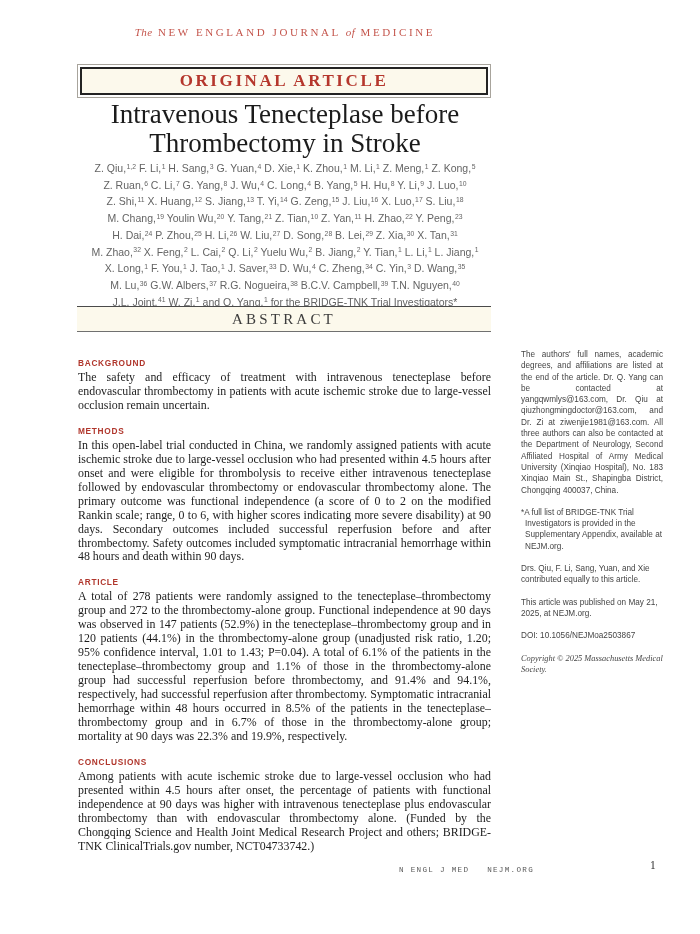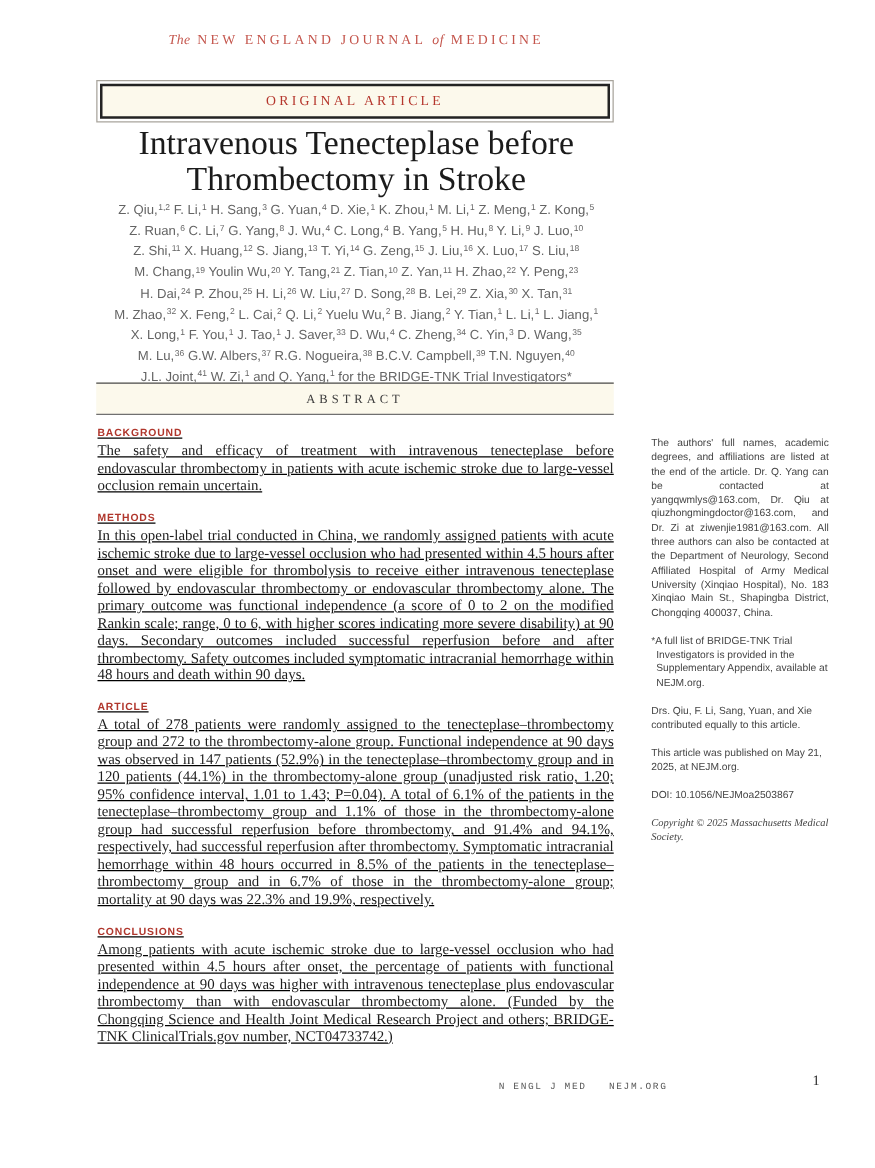--- a/index.html
+++ b/index.html
@@ -15,21 +15,21 @@
   }
   .masthead .it { font-style:italic; letter-spacing:0.4px; }
 
   
   .article-box {
     position:absolute; left:80px; top:67px; width:404px; height:24px;
     background:#fcf9ec; border:2.5px solid #232323;
     outline:1px solid #a8a49c; outline-offset:2px;
     display:flex; align-items:center; justify-content:center;
   }
-  .article-box .label { color:#b5372d; font-size:11px; letter-spacing:2.6px; }
+  .article-box .label { color:#b5372d; font-size:17px; letter-spacing:2.6px;font-weight:bold; }
 
   
   .title {
     position:absolute; top:100px; left:78px; width:414px; text-align:center;
     font-size:27px; line-height:29px; color:#1b1b1b;
   }
   .title div { display:block; }
 
   
   .authors {
@@ -38,24 +38,24 @@
     line-height:14.7px; color:#646464;
   }
   .authors .sup { font-size:6.8px; position:relative; top:-3.2px; margin-left:0.5px; }
 
   
   .abstract-band {
     position:absolute; left:77px; top:306px; width:414px; height:24px;
     background:#fcf9ec; border-top:1.2px solid #4a4a4a; border-bottom:1px solid #707070;
     display:flex; align-items:center; justify-content:center;
   }
-  .abstract-band .label { font-size:10px; letter-spacing:3.2px; color:#3c3c3c; }
+  .abstract-band .label { font-size:15px; letter-spacing:3.2px; color:#3c3c3c; }
 
   
-  .abstract { position:absolute; left:78px; top:341px; width:413px;text-decoration:underline; }
+  .abstract { position:absolute; left:78px; top:358px; width:413px; }
   .abs-section { margin:0 0 13px 0; }
   .abs-heading {
     font-family:"Liberation Sans", sans-serif; font-weight:bold;
     font-size:8.3px; letter-spacing:0.7px; color:#b0362c; margin:0 0 3px 0;
   }
   .abs-text {
     font-size:11.9px; line-height:13.95px; text-align:justify; color:#1d1d1d; margin:0;
   }
 
   

